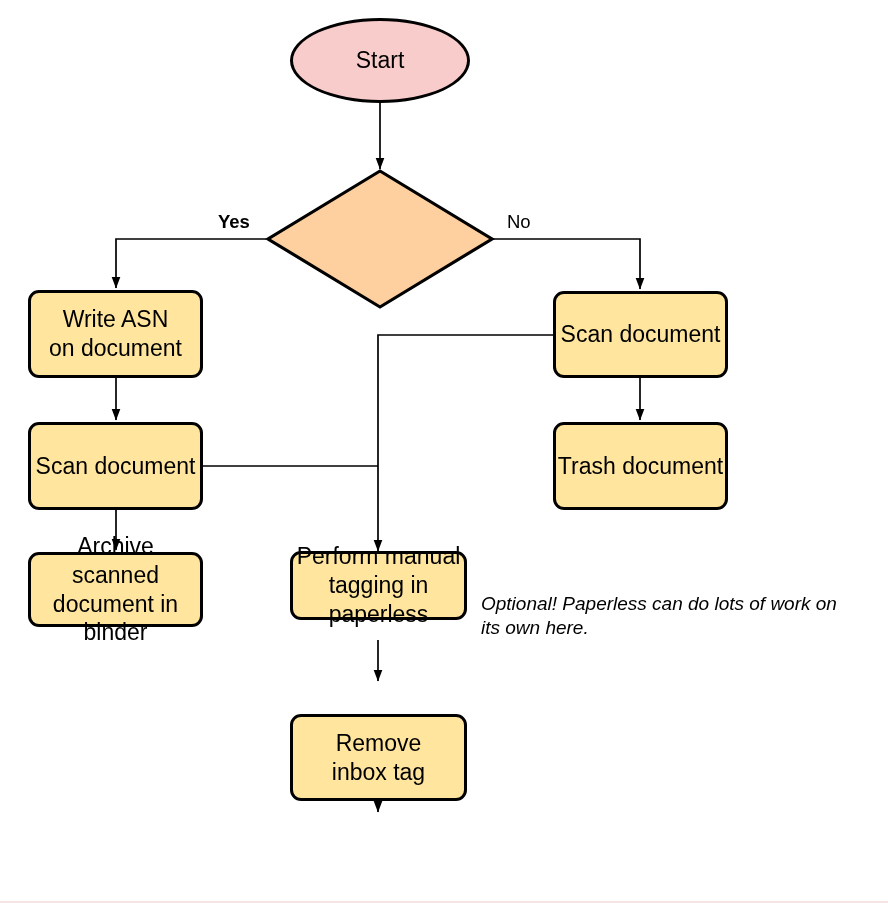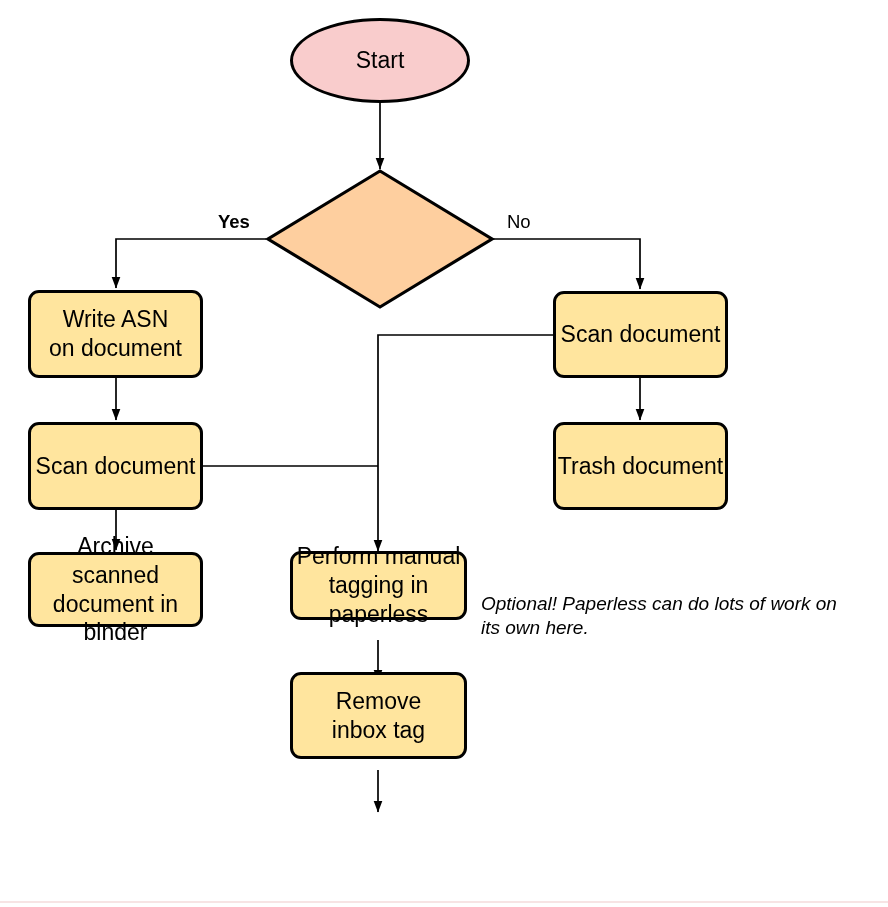--- a/index.html
+++ b/index.html
@@ -147,21 +147,21 @@
 
   <div class="node process" style="left:290px; top:551px; width:177px; height:69px;">
     <span>Perform manual
 tagging in
 paperless</span>
   </div>
 
   <div class="note" style="left:481px; top:592px; width:420px;">Optional! Paperless can do lots of work on
 its own here.</div>
 
-  <div class="node process" style="left:290px; top:672px; width:177px; height:87px;">
+  <div class="node process" style="left:290px; top:714px; width:177px; height:87px;">
     <span>Remove
 inbox tag</span>
   </div>
 
 
   <div class="bottom-rule"></div>
 
 </div>
 
 </body></html>

